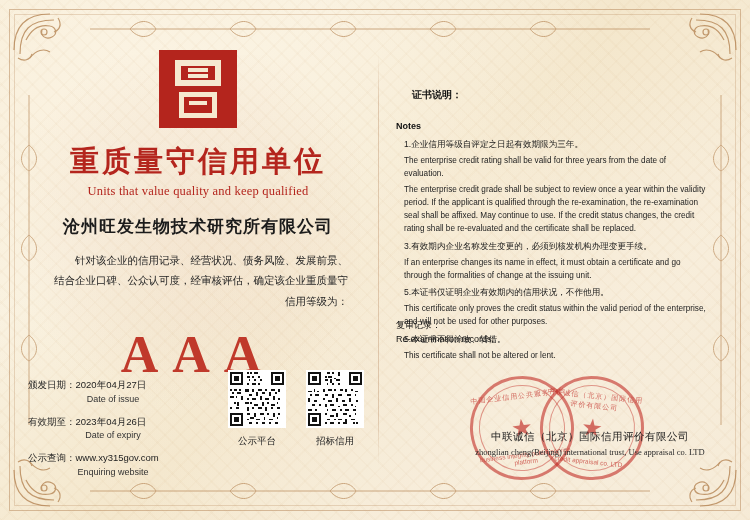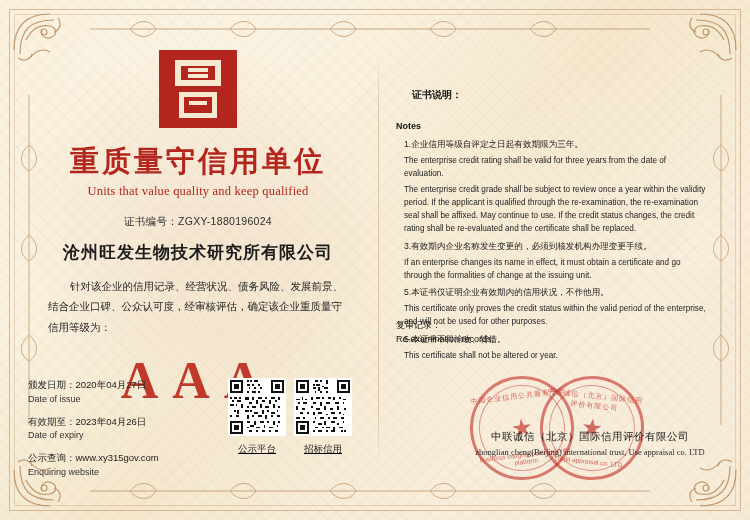--- a/index.html
+++ b/index.html
@@ -72,40 +72,40 @@
   }
   .certno{
     font-size:10.5px;color:#2f2f2f;margin:10px 0 12px;letter-spacing:.3px;
   }
   .company{
     font-family:"Liberation Serif", serif;
     font-size:17px;font-weight:bold;color:#1b1b1b;letter-spacing:1px;
     margin-bottom:12px;
   }
   .body-cn{
-    font-size:10.5px;color:#242424;line-height:1.95;text-align:left;
+    font-size:10.5px;color:#242424;line-height:1.95;text-align:right;
     padding:0 20px;
   }
   .body-cn .ind{display:block;text-indent:22px;}
   .grade{
     font-family:"Liberation Serif", serif;
     color:#c0392b;font-size:52px;font-weight:bold;letter-spacing:14px;
     margin:14px 0 6px;
   }
 
   .dates{
     position:absolute;left:28px;top:378px;width:170px;text-align:left;
     font-size:9.5px;color:#222;line-height:1.55;
   }
   .dates .row{margin-bottom:8px;}
-  .dates .en{color:#333;font-size:9px;}
+  .dates .en{color:#333;font-size:9px;text-align:center;}
   .site{font-size:9.5px;color:#222;line-height:1.55;}
 
   .qrs{
-    position:absolute;left:228px;top:378px;width:150px;display:flex;gap:8px;text-decoration:underline;
+    position:absolute;left:228px;top:370px;width:150px;display:flex;gap:20px;
   }
   .qr-wrap{text-align:center;}
   .qr{
     width:58px;height:58px;background:#fff;padding:2px;box-sizing:border-box;
   }
   .qr-label{font-size:9.5px;color:#222;margin-top:7px;}
 
   
   .divider{
     position:absolute;left:378px;top:54px;bottom:54px;width:1px;
@@ -270,21 +270,20 @@
           <rect x="57" y="46" width="5" height="26"></rect>
           <rect x="24" y="67" width="38" height="5"></rect>
           <rect x="34" y="55" width="18" height="4"></rect>
         </g>
       </svg>
     </div>
 
     <div class="title-cn">重质量守信用单位</div>
     <div class="title-en">Units that value quality and keep qualified</div>
 
-    <div class="certno">证书编号：ZGXY-1880196024</div>
 
     <div class="company">沧州旺发生物技术研究所有限公司</div>
 
     <div class="body-cn">
       <span class="ind">针对该企业的信用记录、经营状况、债务风险、发展前景、结合企业口碑、公众认可度，经审核评估，确定该企业重质量守信用等级为：</span>
     </div>
 
     <div class="grade">AAA</div>
   </div>
 
@@ -494,21 +493,21 @@
 
     <p class="en">The enterprise credit grade shall be subject to review once a year within the validity period. If the applicant is qualified through the re-examination, the re-examination seal shall be affixed. May continue to use. If the credit status changes, the credit rating shall be re-evaluated and the certificate shall be replaced.</p>
 
     <p class="cn">3.有效期内企业名称发生变更的，必须到核发机构办理变更手续。</p>
     <p class="en">If an enterprise changes its name in effect, it must obtain a certificate and go through the formalities of change at the issuing unit.</p>
 
     <p class="cn">5.本证书仅证明企业有效期内的信用状况，不作他用。</p>
     <p class="en">This certificate only proves the credit status within the valid period of the enterprise, and will not be used for other purposes.</p>
 
     <p class="cn">5.本证书不得涂改、转借。</p>
-    <p class="en">This certificate shall not be altered or year.</p>
+    <p class="en">This certificate shall not be altered or lent.</p>
   </div>
 
   <div class="review">
     <div>复审记录：</div>
     <div>Re-examination records:</div>
   </div>
 
   <div class="stamp stamp-a">
     <div class="inner"></div>
     <div class="txt">中国企业信用公共服务平台</div>

